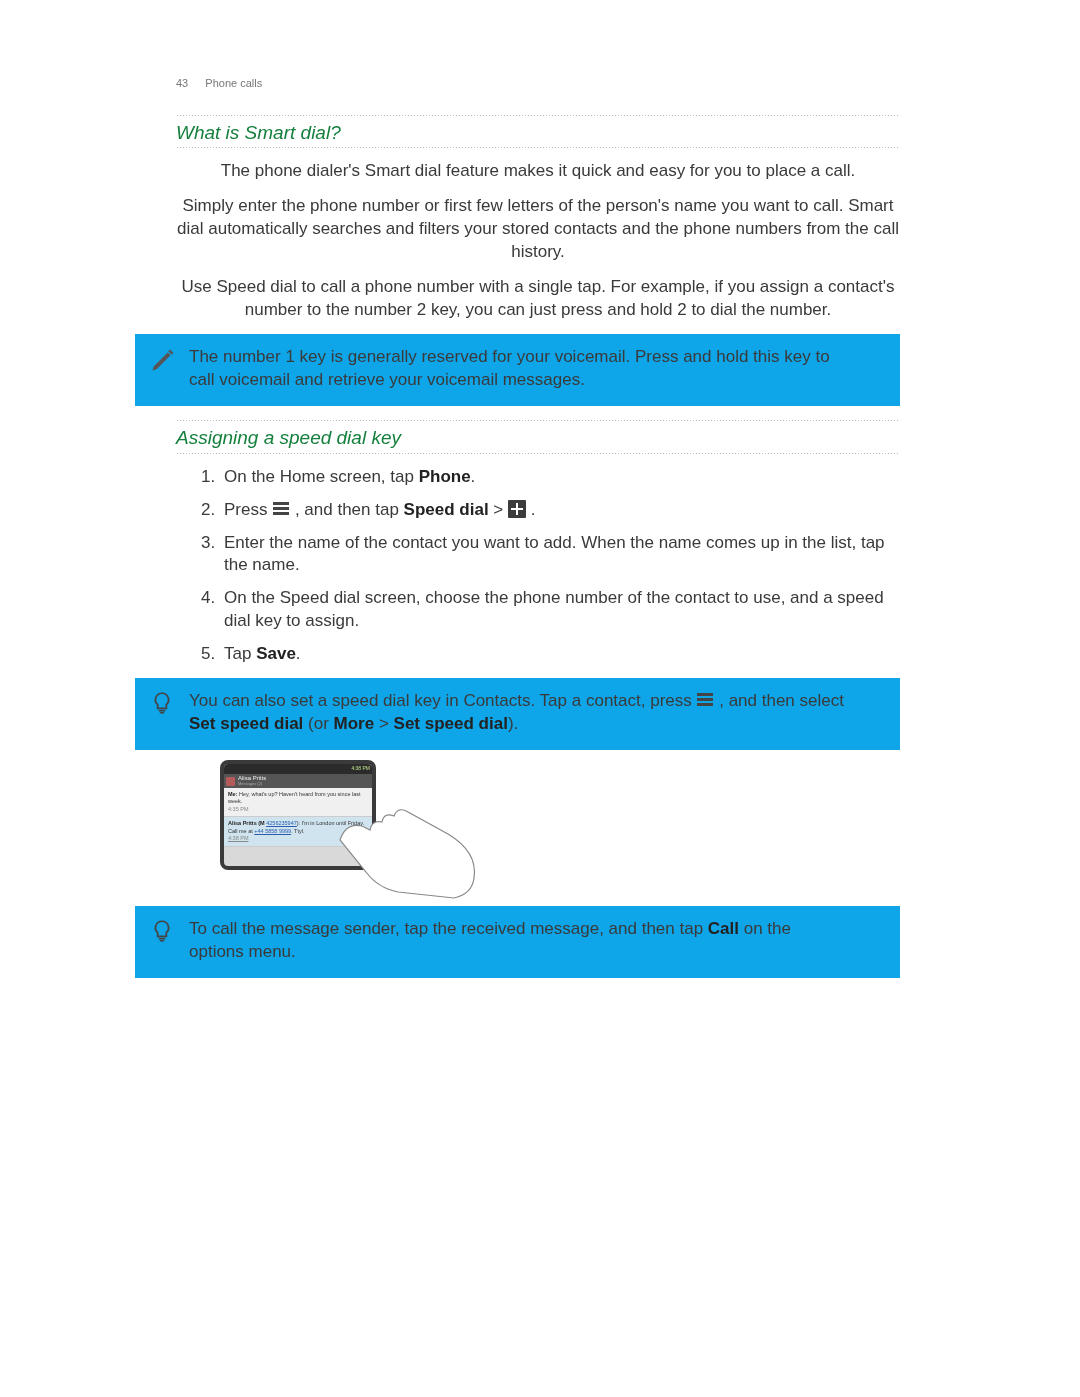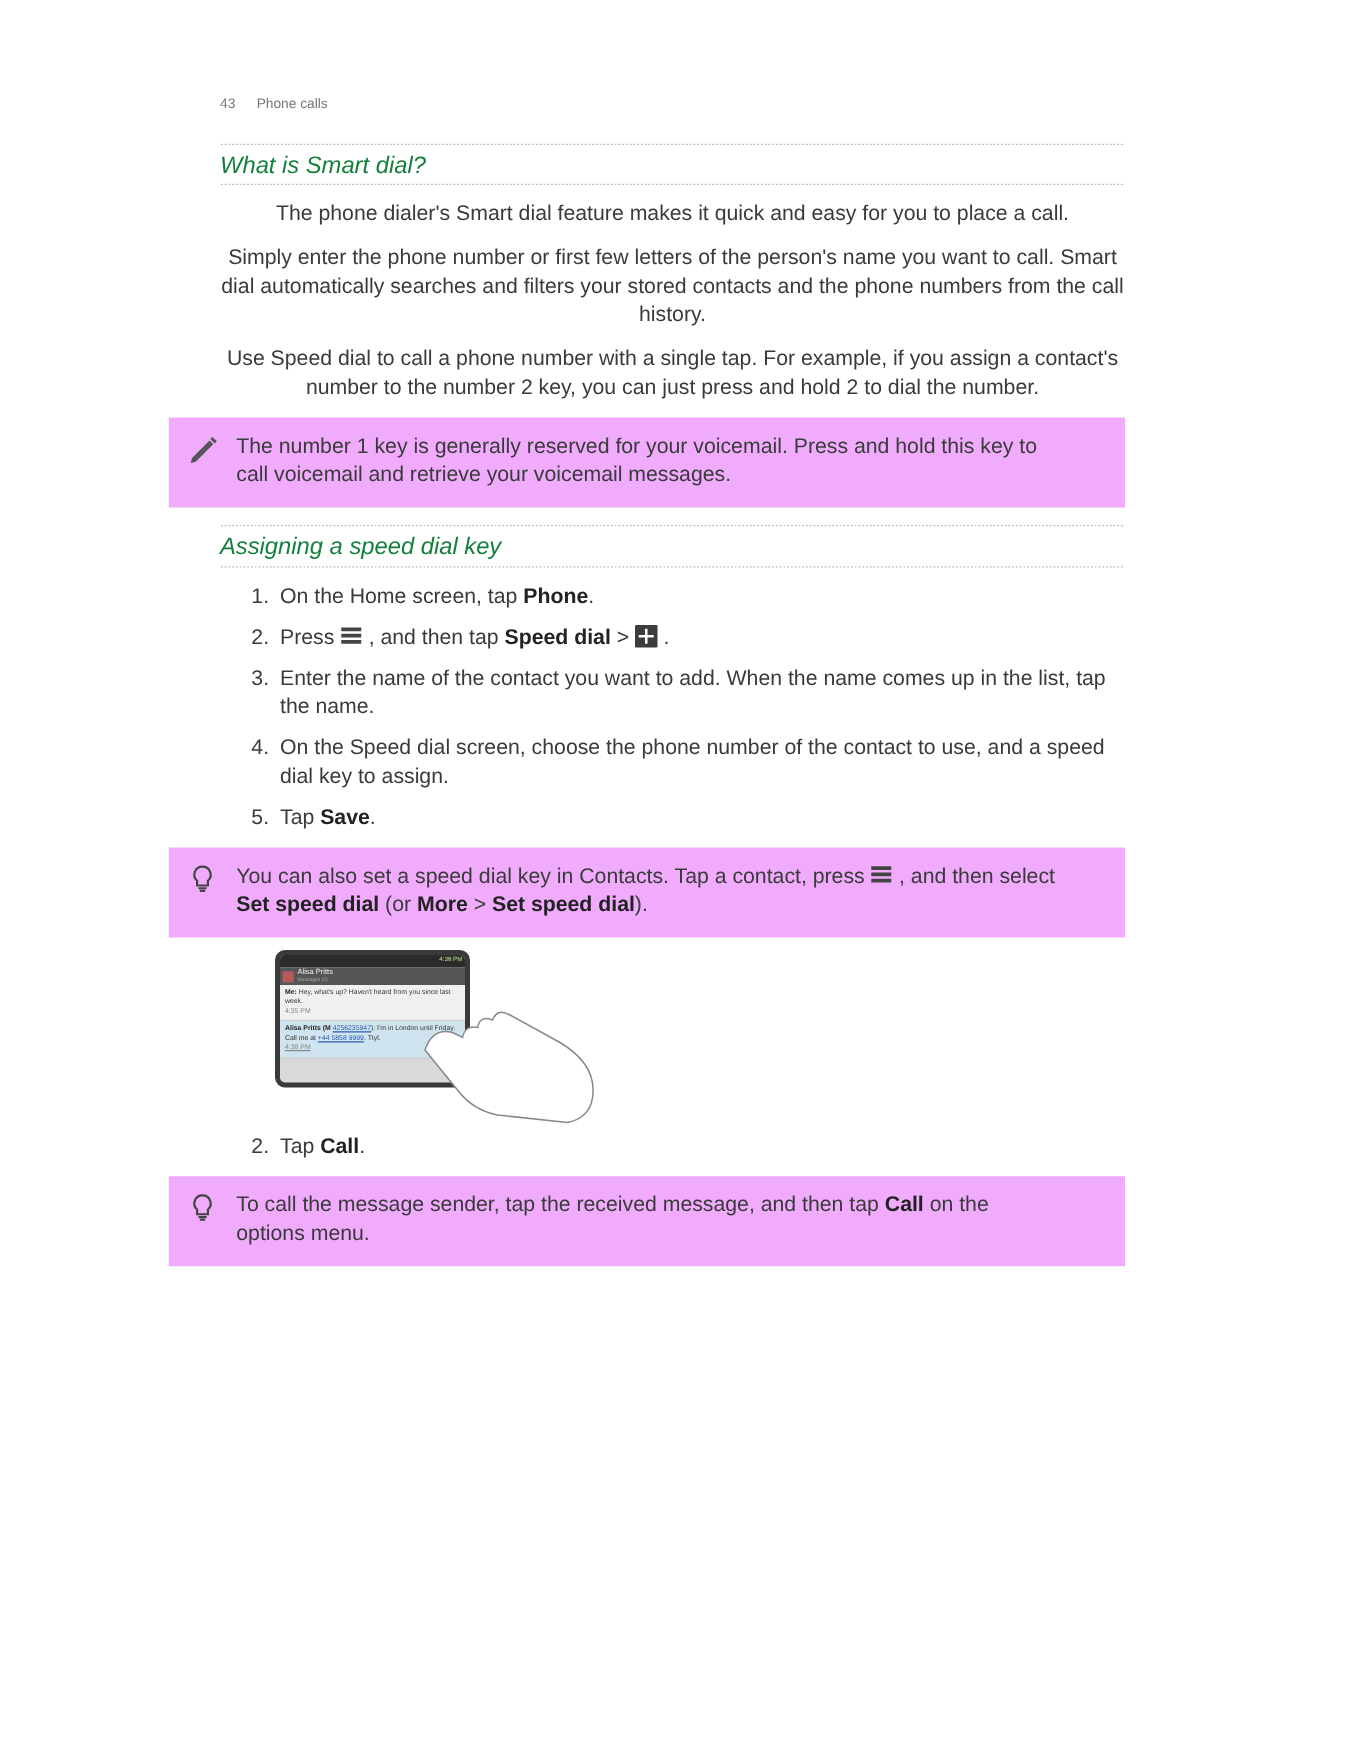--- a/index.html
+++ b/index.html
@@ -42,21 +42,21 @@
   }
   .para { margin: 12px 0; color: #3a3a3a; text-align: center; }
   .h1-green {
     color: #82b440;
     font-size: 32px;
     font-weight: 400;
     margin-top: 36px;
     margin-bottom: 18px;
   }
   .note-box {
-    background: #f0abfc;
+    background: #0ea5e9;
     margin-left: 135px;
     margin-right: 180px;
     padding: 12px 54px 14px 54px;
     position: relative;
     margin-top: 6px;
     margin-bottom: 4px;
   }
   .note-icon {
     position: absolute;
     left: 14px;
@@ -268,25 +268,20 @@
             <span class="bold">Alisa Pritts (M </span><span class="lnk">4256235947</span><span>): I'm in London until Friday. Call me at </span><span class="lnk">+44 5858 9999</span><span>. Ttyl.</span><br>
             <span class="lnk ts">4:38 PM</span>
           </div>
         </div>
       </div>
       <svg class="hand" viewBox="0 0 150 100">
         <path fill="#fff" stroke="#888" stroke-width="1.2" d="M10 40 q6 -18 22 -14 l8 4 q2 -10 12 -8 q2 -10 12 -6 q4 -10 14 -4 l40 22 q30 18 26 44 q-2 16 -20 20 l-56 -6 q-20 -4 -32 -20 z"></path>
       </svg>
     </div>
 
-    <ol start="2" class="steps">
-      <li>
-        <span>Tap </span><span class="bold">Call</span><span>.</span>
-      </li>
-    </ol>
   </div>
 
   <div class="note-box">
     <span class="note-icon">
       <svg viewBox="0 0 24 24" width="26" height="26">
           <path fill="none" stroke="#444" stroke-width="1.6" d="M12 3a6 6 0 0 0-4 10.5V17h8v-3.5A6 6 0 0 0 12 3z"></path>
           <path stroke="#444" stroke-width="1.6" d="M9 19h6M10 21h4"></path>
         </svg>
     </span>
     <span>

